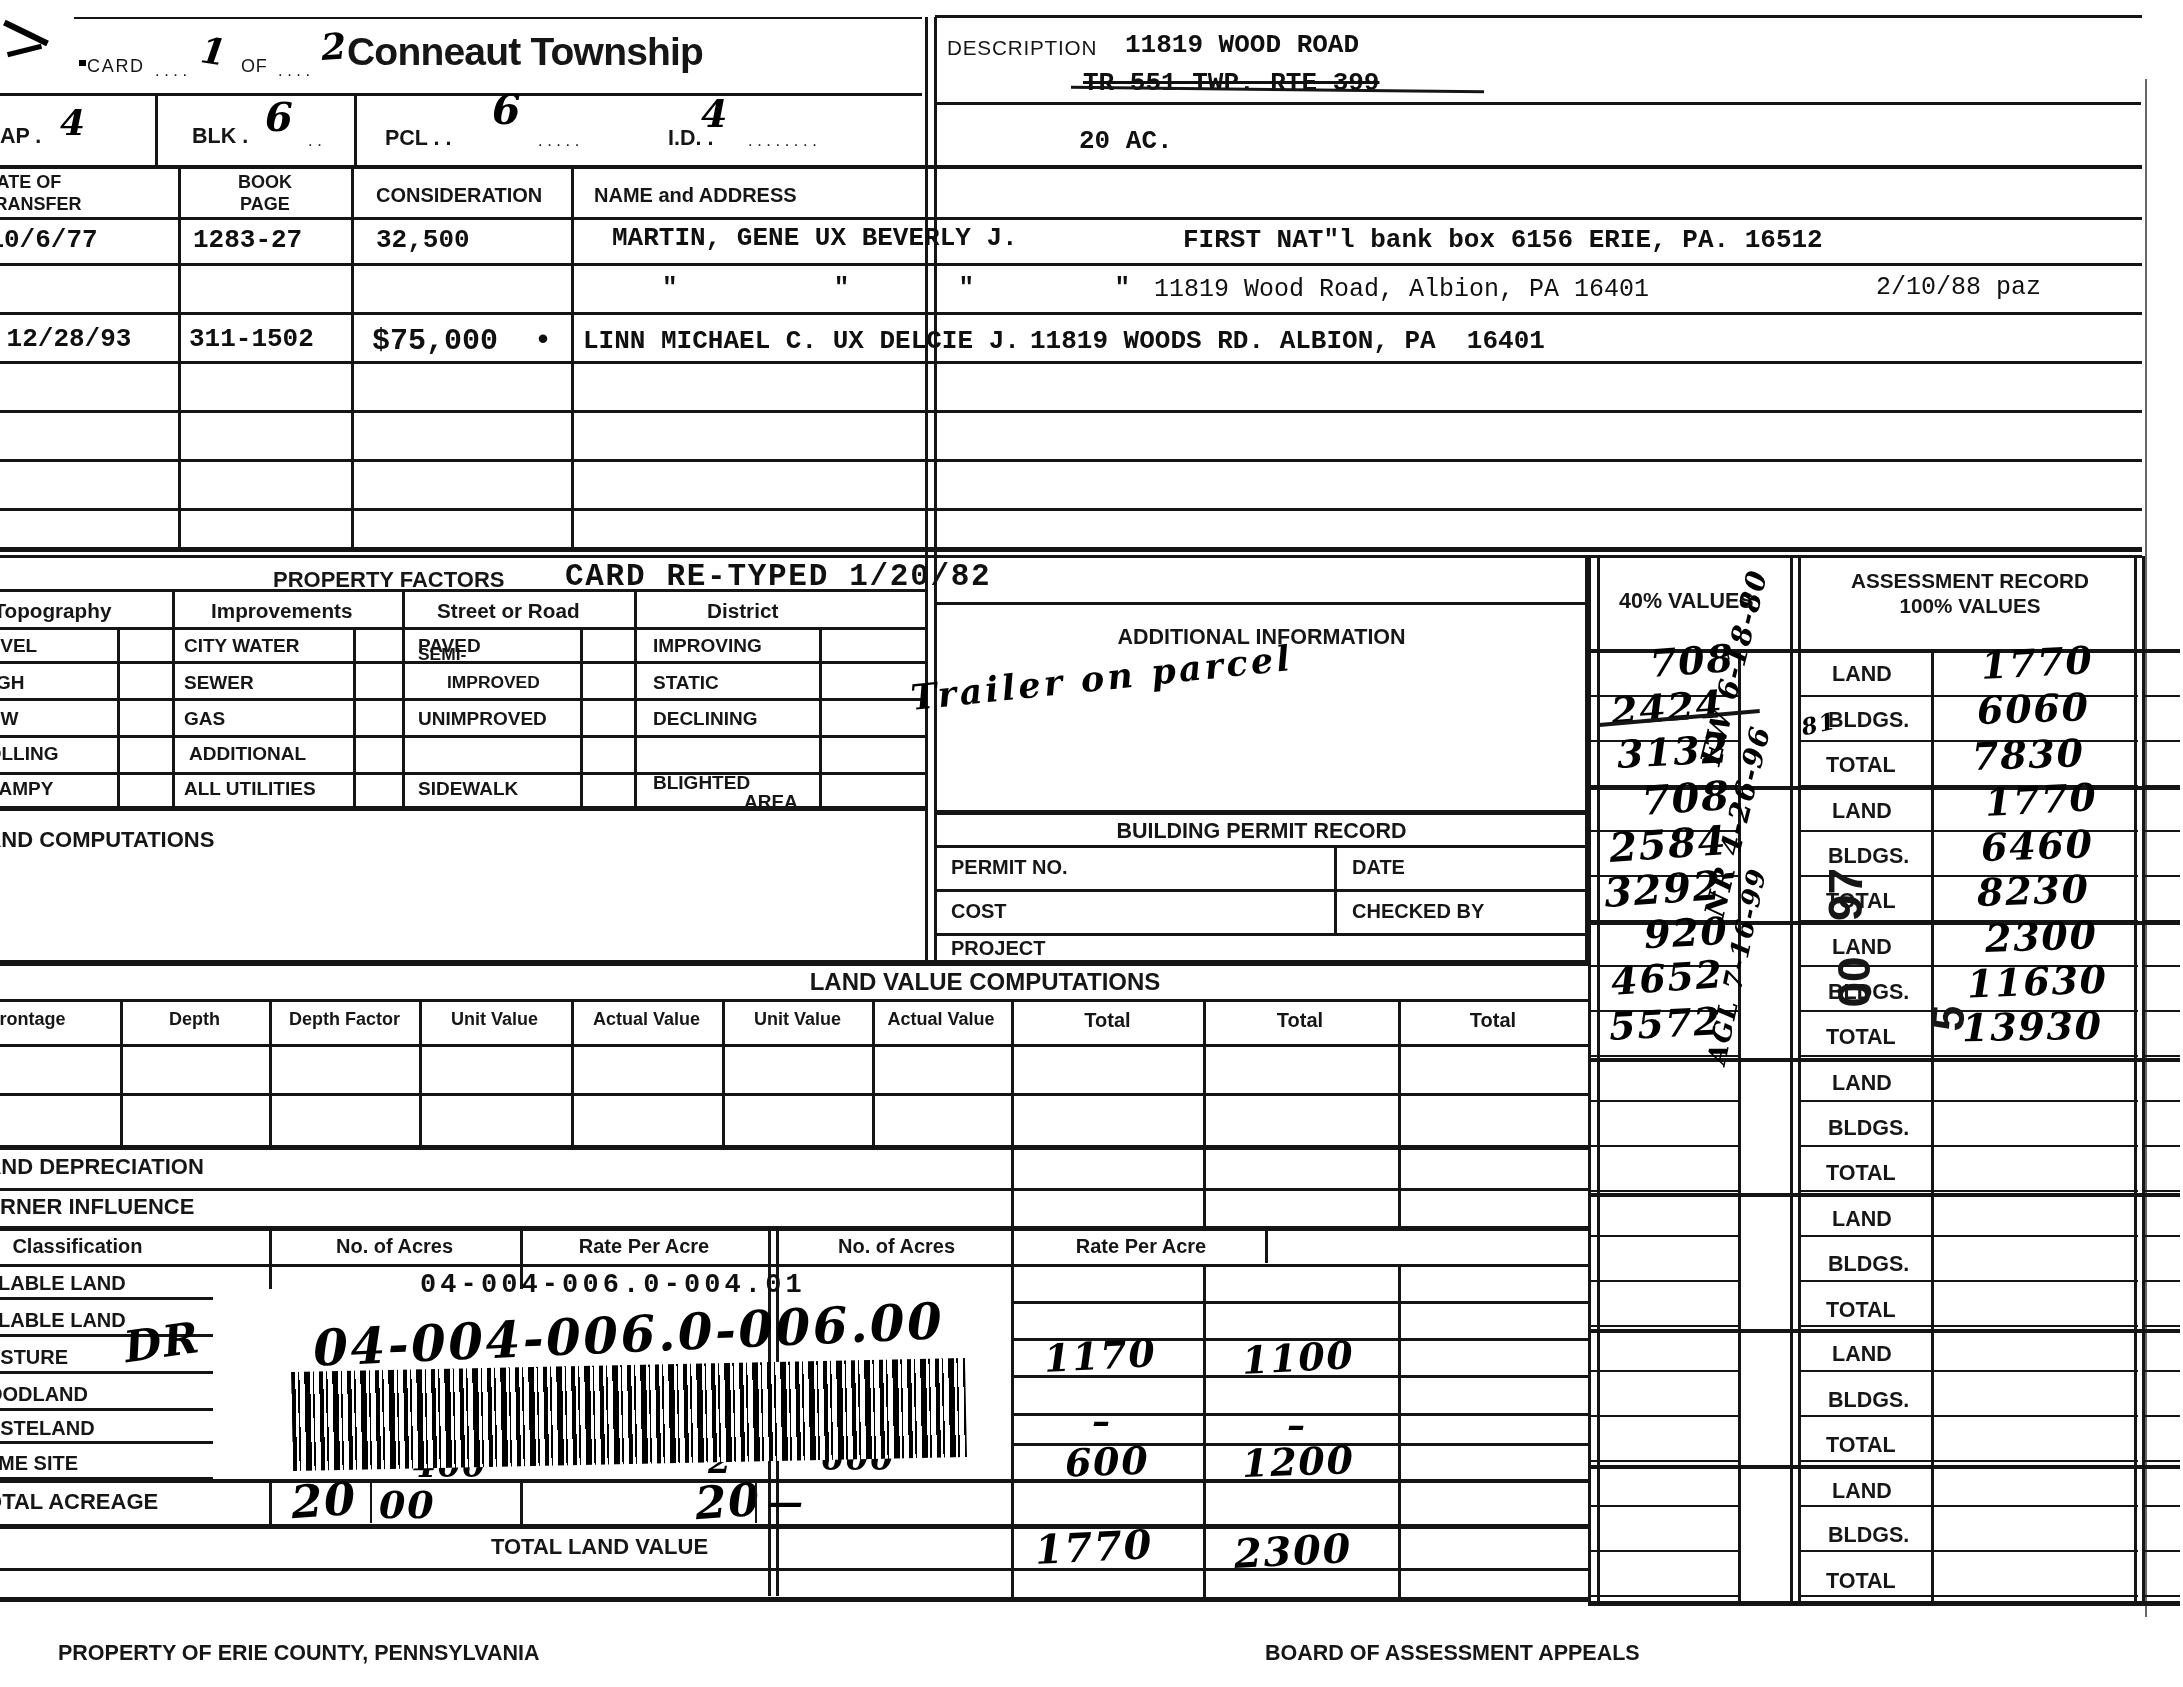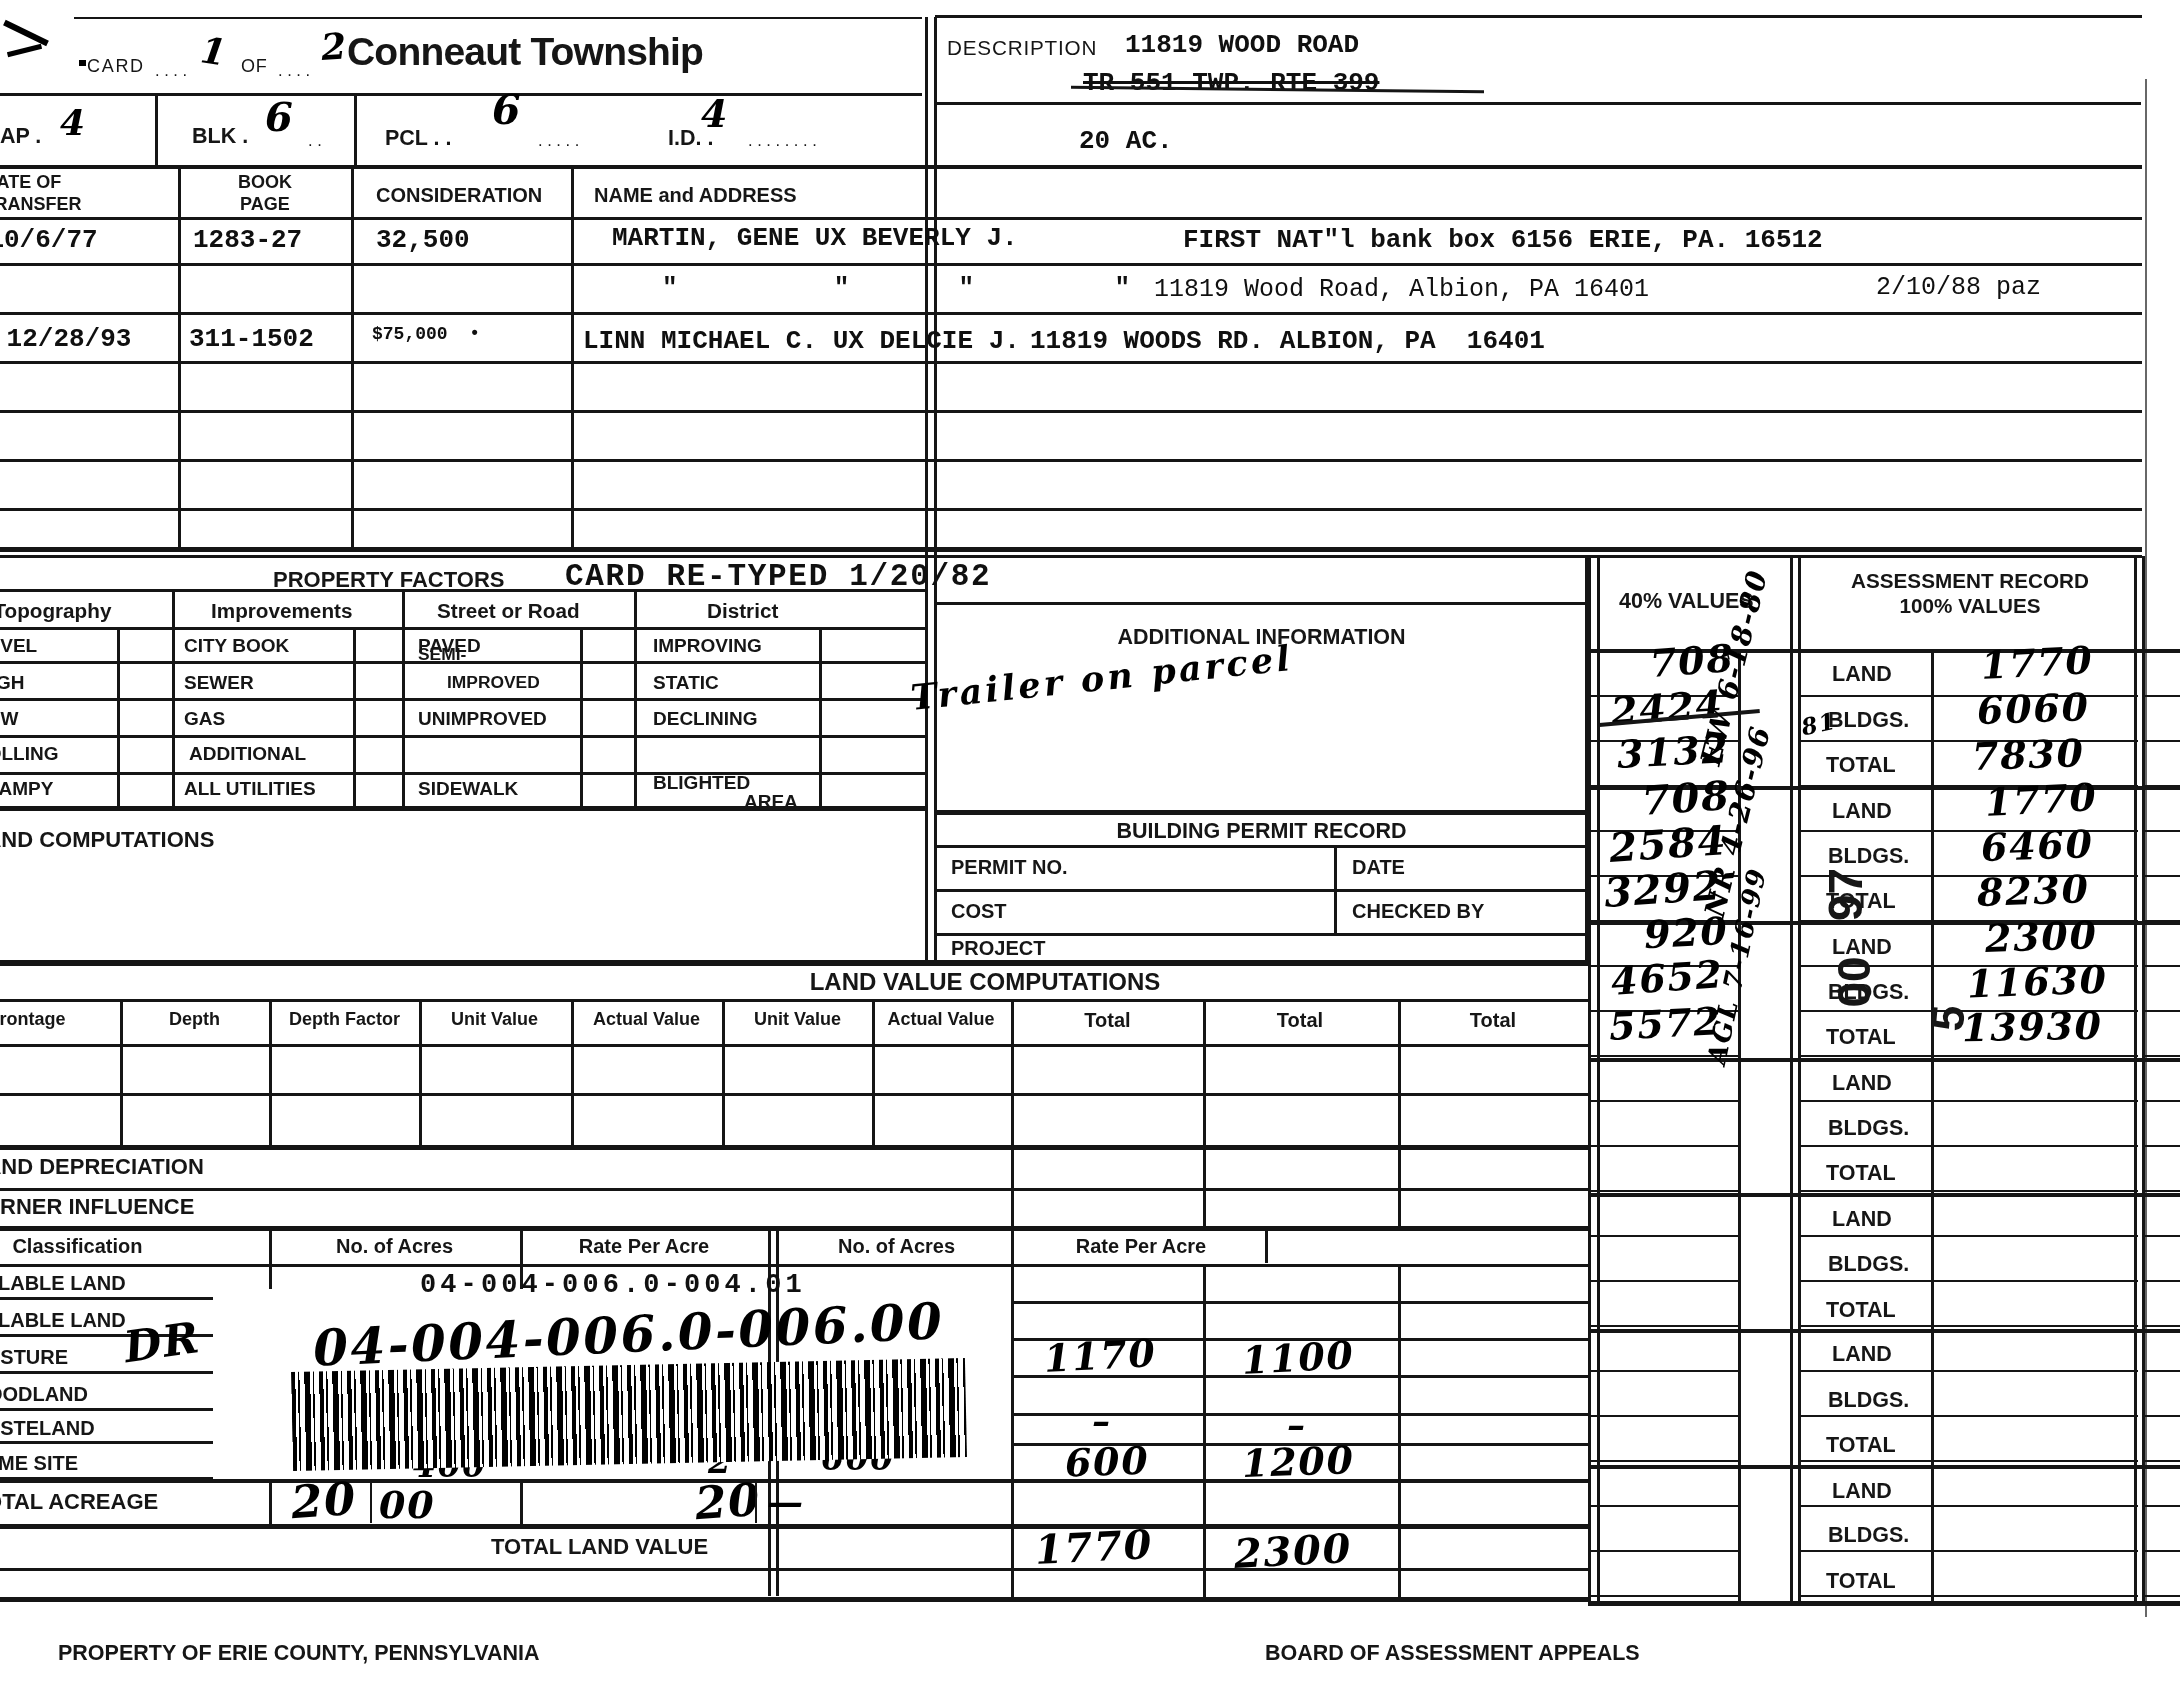--- a/index.html
+++ b/index.html
@@ -85,21 +85,21 @@
   <div class="mono" style="left:376px;top:225px;font-size:26px;">32,500</div>
   <div class="mono" style="left:612px;top:223px;font-size:26px;">MARTIN, GENE UX BEVERLY J.</div>
   <div class="mono" style="left:1183px;top:225px;font-size:26px;">FIRST NAT"l bank box 6156 ERIE, PA. 16512</div>
 
   <div class="mono" style="left:662px;top:273px;font-size:26px;">"          "       "         "</div>
   <div class="mono" style="left:1154px;top:275px;font-size:25px;font-weight:normal;">11819 Wood Road, Albion, PA 16401</div>
   <div class="mono" style="left:1876px;top:273px;font-size:25px;font-weight:normal;">2/10/88 paz</div>
 
   <div class="mono" style="left:6.6px;top:324px;font-size:26px;">12/28/93</div>
   <div class="mono" style="left:189px;top:324px;font-size:26px;">311-1502</div>
-  <div class="mono" style="left:372px;top:324px;font-size:18px;">$75,000  •</div>
+  <div class="mono" style="left:372px;top:324px;font-size:30px;">$75,000  •</div>
   <div class="mono" style="left:583px;top:326px;font-size:26px;">LINN MICHAEL C. UX DELCIE J.</div>
   <div class="mono" style="left:1030px;top:326px;font-size:26px;">11819 WOODS RD. ALBION, PA  16401</div>
 
   <div class="lbl" style="left:273px;top:567px;font-size:22px;">PROPERTY FACTORS</div>
   <div class="mono" style="left:565px;top:559px;font-size:31px;letter-spacing:1.7px;z-index:3;">CARD RE-TYPED 1/20/82</div>
   <div class="hl" style="left:0;top:589px;width:925px;height:3.3px;"></div>
 
   <div class="lbl" style="left:-6.6px;top:599px;font-size:20.7px;">Topography</div>
   <div class="lbl" style="left:211px;top:599px;font-size:20.7px;">Improvements</div>
   <div class="lbl" style="left:437px;top:599px;font-size:20.7px;">Street or Road</div>
@@ -115,21 +115,21 @@
   <div class="vl" style="left:634px;top:589px;height:218px;"></div>
   <div class="vl" style="left:819px;top:627px;height:179px;"></div>
   <div class="hl" style="left:0;top:806px;width:925px;height:5px;"></div>
 
   <div class="lbl" style="left:-24px;top:635px;font-size:19px;">LEVEL</div>
   <div class="lbl" style="left:-23px;top:672px;font-size:19px;">HIGH</div>
   <div class="lbl" style="left:-26px;top:708px;font-size:19px;">LOW</div>
   <div class="lbl" style="left:-27px;top:743px;font-size:19px;">ROLLING</div>
   <div class="lbl" style="left:-31px;top:778px;font-size:19px;">SWAMPY</div>
 
-  <div class="lbl" style="left:184px;top:635px;font-size:19px;">CITY BOOK</div>
+  <div class="lbl" style="left:184px;top:635px;font-size:19px;">CITY WATER</div>
   <div class="lbl" style="left:184px;top:672px;font-size:19px;">SEWER</div>
   <div class="lbl" style="left:184px;top:708px;font-size:19px;">GAS</div>
   <div class="lbl" style="left:189px;top:743px;font-size:19px;">ADDITIONAL</div>
   <div class="lbl" style="left:184px;top:778px;font-size:19px;">ALL UTILITIES</div>
 
   <div class="lbl" style="left:418px;top:635px;font-size:19px;">PAVED</div>
   <div class="lbl" style="left:418px;top:644px;font-size:17.4px;">SEMI-</div>
   <div class="lbl" style="left:447px;top:672px;font-size:17.4px;">IMPROVED</div>
   <div class="lbl" style="left:418px;top:708px;font-size:19px;">UNIMPROVED</div>
   <div class="lbl" style="left:418px;top:778px;font-size:19px;">SIDEWALK</div>

